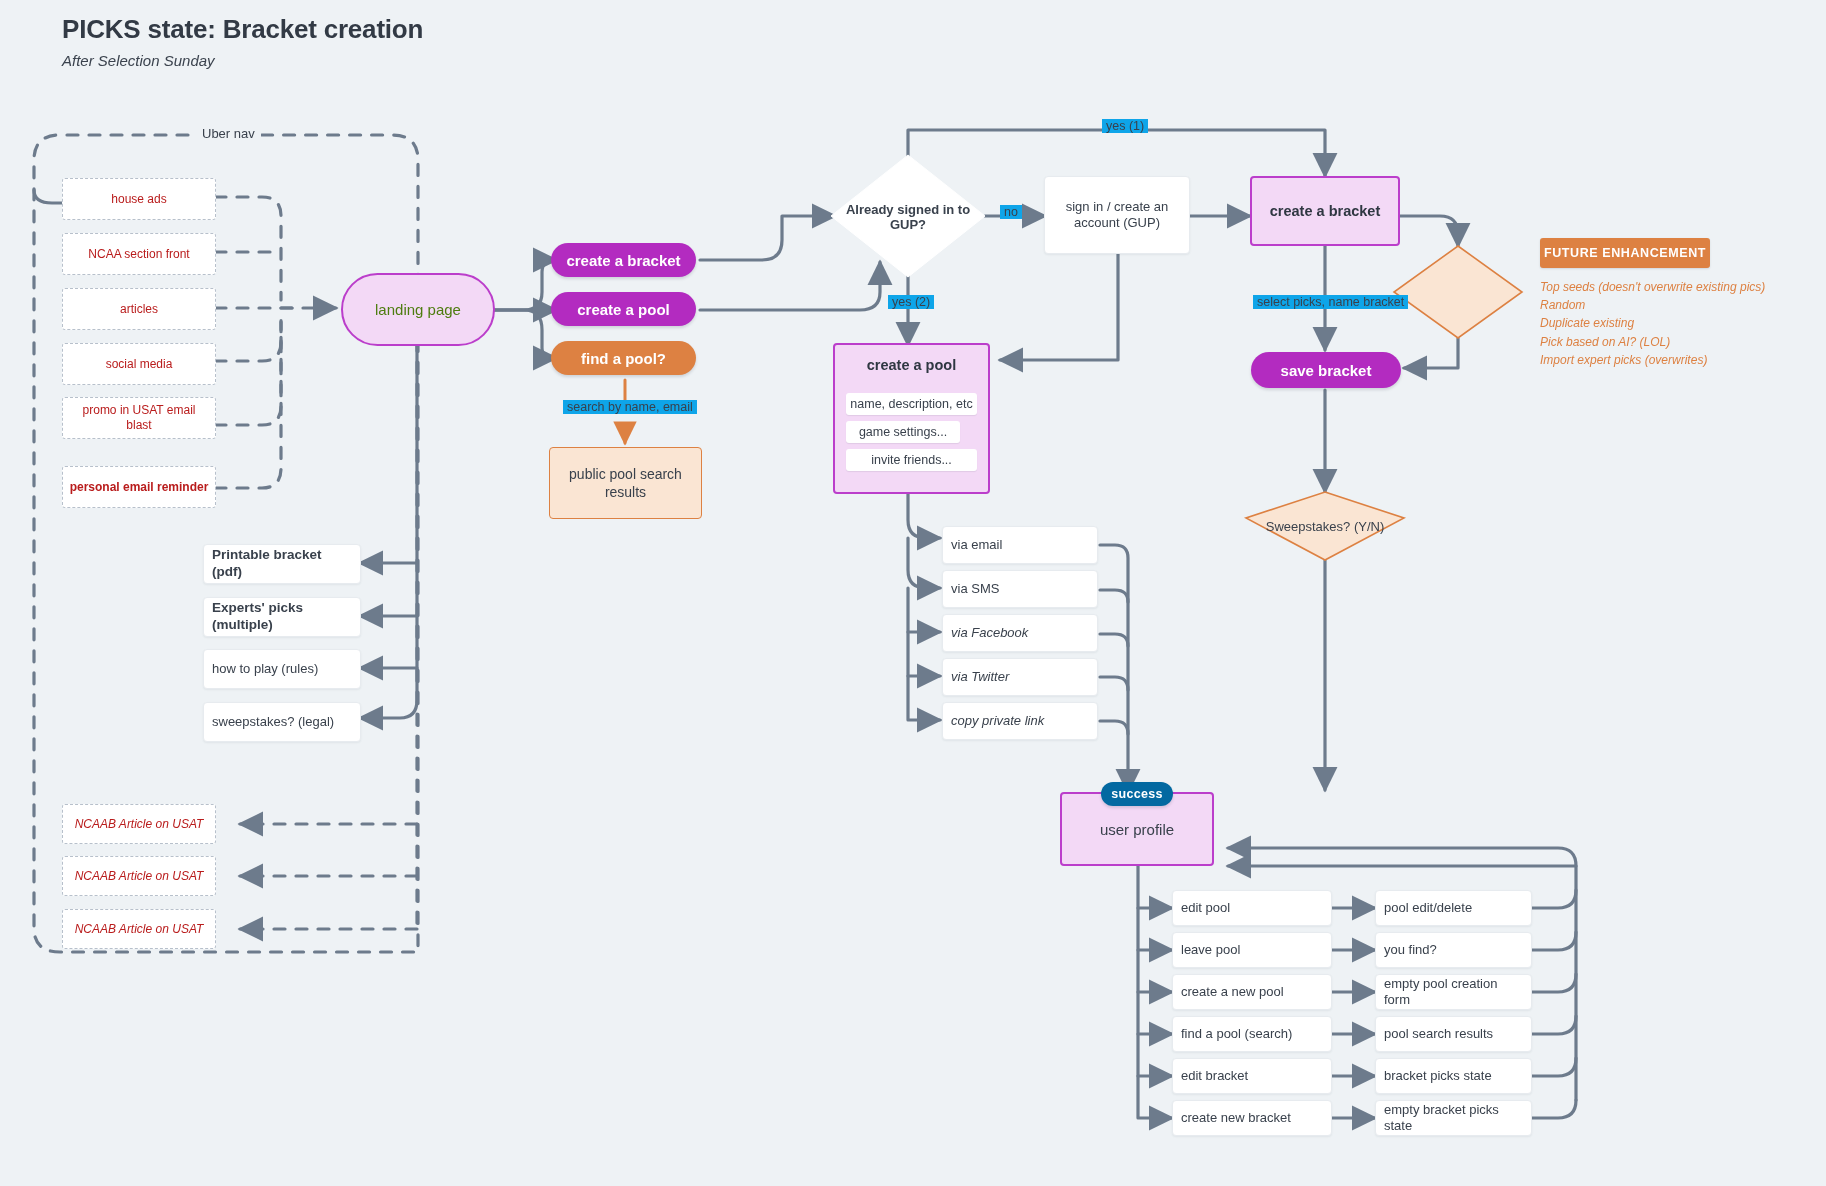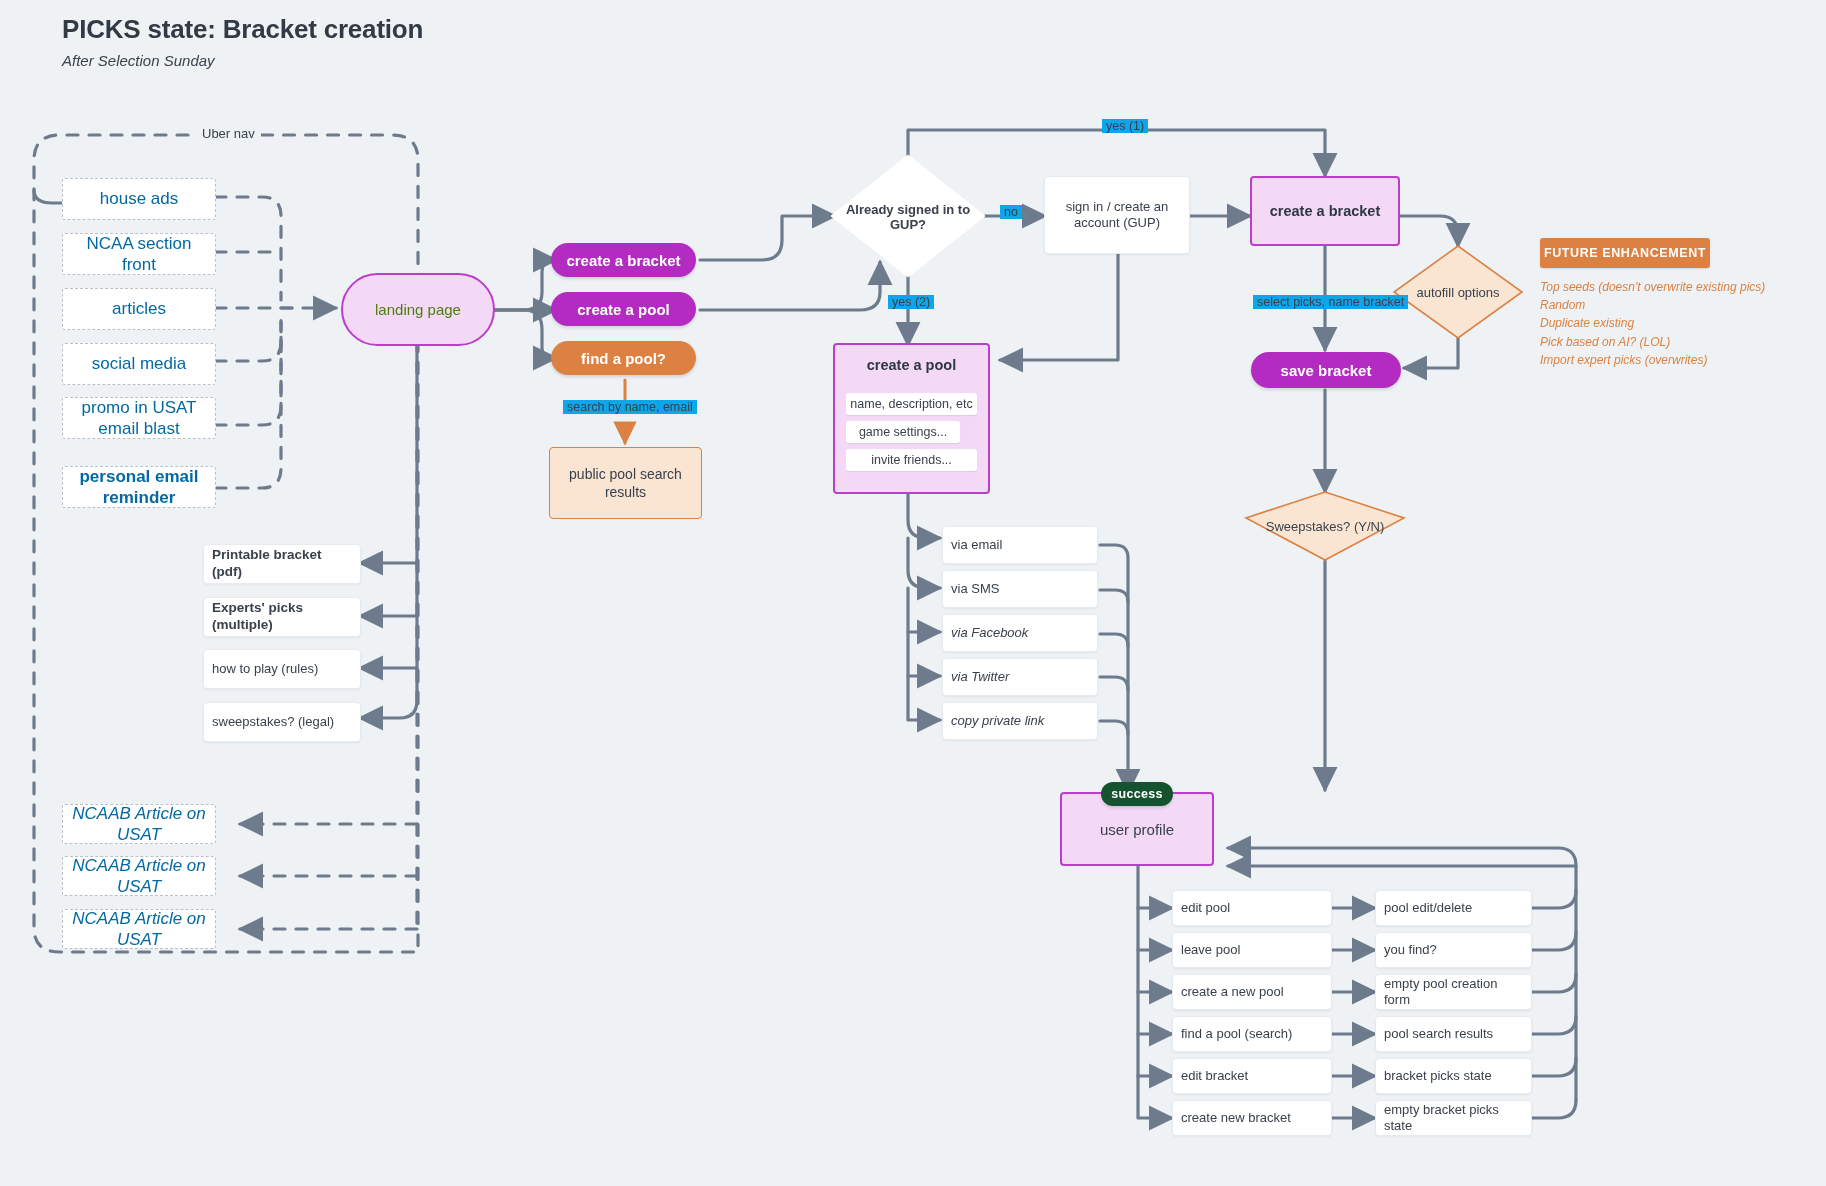--- a/index.html
+++ b/index.html
@@ -24,21 +24,21 @@
     position:absolute;left:62px;top:52px;
     font-size:15px;font-style:italic;color:#3b434e;
   }
 
   
   .node{position:absolute;box-sizing:border-box;display:flex;align-items:center;justify-content:center;text-align:center;}
 
   
   .ghost{
     background:#ffffff;border:1px dashed #b7c0cb;border-radius:3px;
-    font-size:17px;color:#0369a1;padding:4px 6px;line-height:1.25;
+    font-size:12px;color:#b91c1c;padding:4px 6px;line-height:1.25;
   }
   .ghost.bold{font-weight:bold;}
   .ghost.italic{font-style:italic;}
 
   
   .white{
     background:#ffffff;border:1px solid #e7ebef;border-radius:4px;
     font-size:13px;color:#39414c;box-shadow:0 1px 2px rgba(60,72,88,.08);
     padding:4px 8px;line-height:1.25;
   }
@@ -46,21 +46,21 @@
   .white.italic{font-style:italic;}
   .white.left{justify-content:flex-start;text-align:left;}
 
   
   .pill{
     border-radius:18px;color:#ffffff;font-size:15px;font-weight:bold;
     box-shadow:0 2px 3px rgba(60,72,88,.18);
   }
   .pill.purple{background:#b32bc0;}
   .pill.orange{background:#dd8142;}
-  .pill.teal{background:#14532d;font-size:12.5px;border-radius:14px;letter-spacing:.3px;}
+  .pill.teal{background:#0369a1;font-size:12.5px;border-radius:14px;letter-spacing:.3px;}
 
   
   .stadium{
     background:#f3d9f6;border:2px solid #bb3ecb;border-radius:50px;
     font-size:15px;color:#4d7c0f;
   }
 
   
   .panel{
     background:#f3d9f6;border:2px solid #bb3ecb;border-radius:4px;
@@ -331,23 +331,20 @@
   </div>
   <div class="node white left italic" style="left:942px;top:702px;width:156px;height:38px;">
     <span>copy private link</span>
   </div>
 
   <div class="node panel" style="left:1250px;top:176px;width:150px;height:70px;font-size:14.5px;font-weight:bold;color:#2f3742;">
     <span>create a bracket</span>
   </div>
   <div class="elabel" style="left:1253px;top:295px;">select picks, name bracket</div>
 
-  <div class="diamond" style="left:1394px;top:246px;width:128px;height:92px;">
-    <div class="dlabel">autofill options</div>
-  </div>
 
   <div class="node pill purple" style="left:1251px;top:352px;width:150px;height:36px;">
     <span>save bracket</span>
   </div>
 
   <div class="diamond" style="left:1246px;top:492px;width:158px;height:68px;">
     <div class="dlabel">Sweepstakes? (Y/N)</div>
   </div>
 
   <div class="fe-badge" style="left:1540px;top:238px;width:170px;height:30px;">FUTURE ENHANCEMENT</div>

